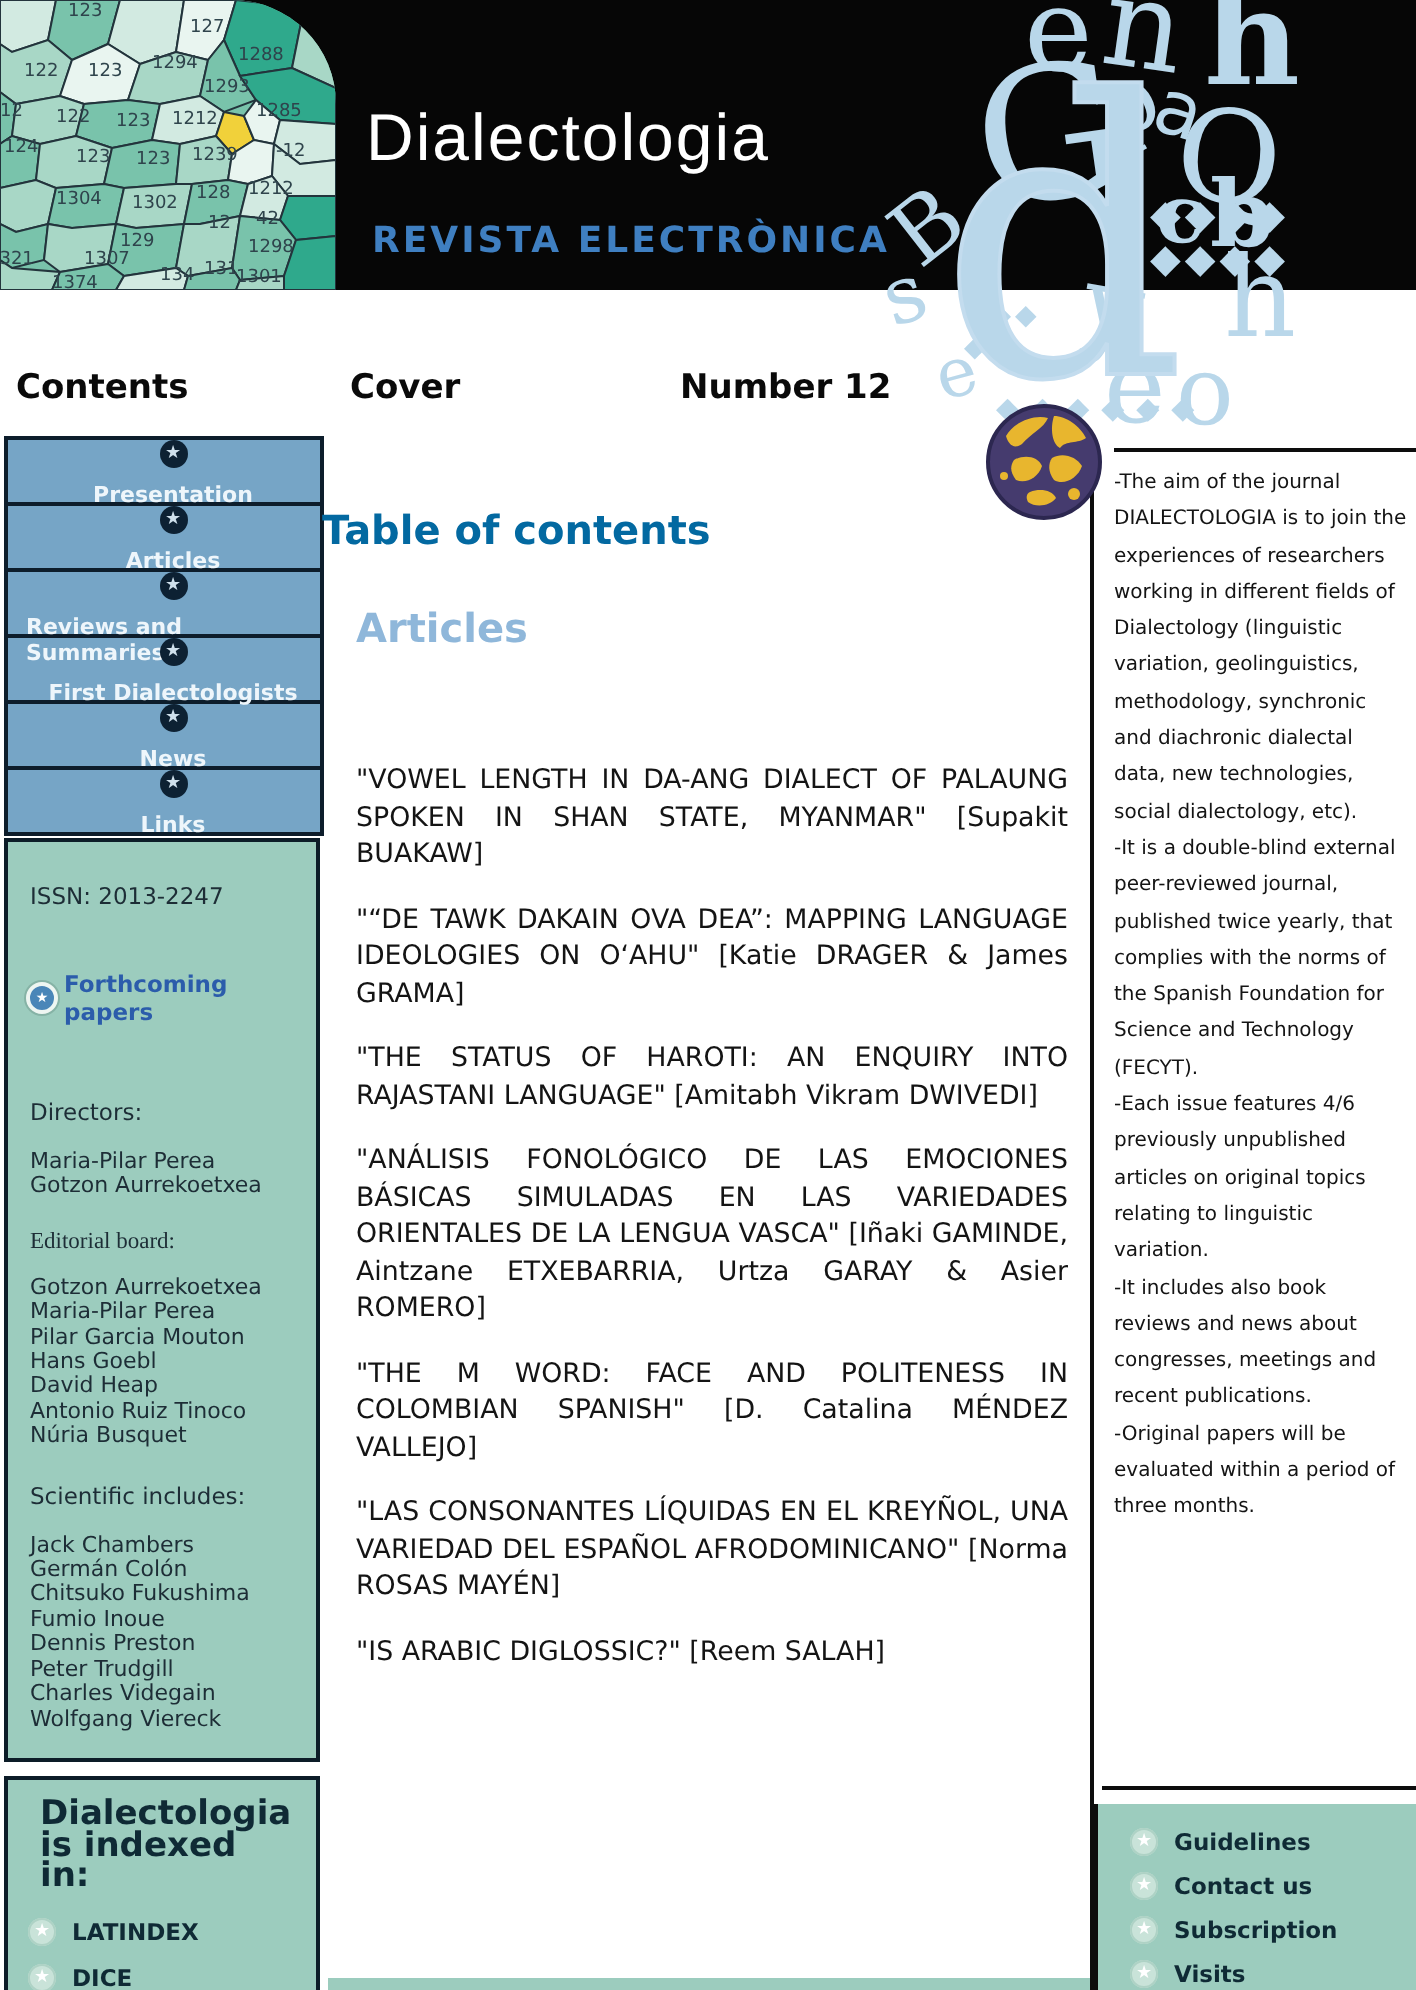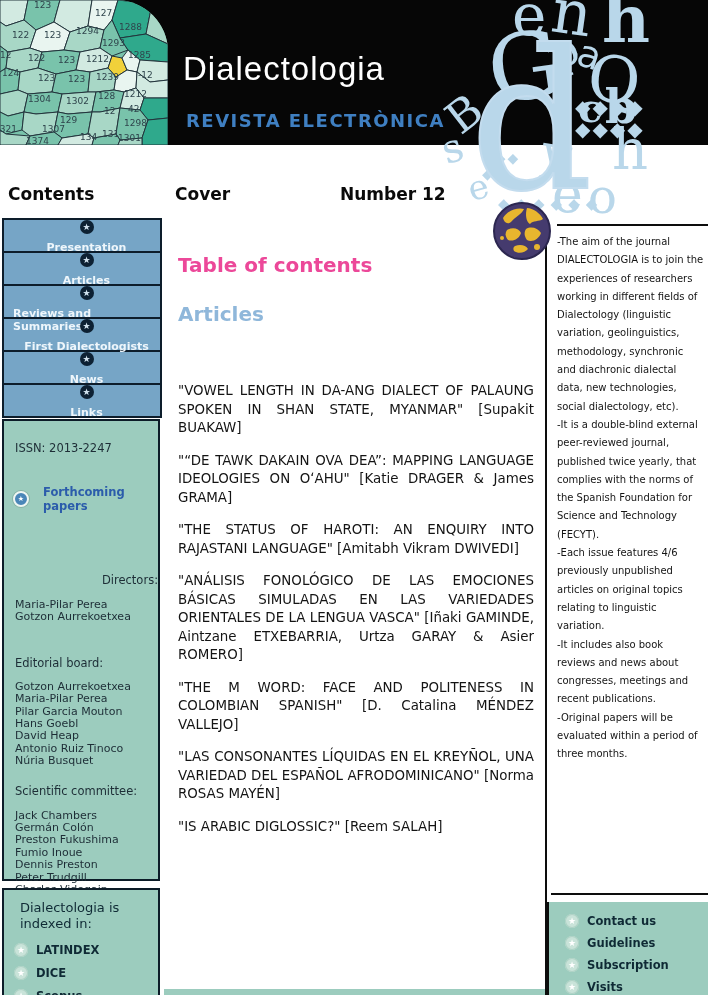--- a/index.html
+++ b/index.html
@@ -32,44 +32,44 @@
   .menu-box{position:absolute;left:2px;top:218px;width:156px;border:2px solid #0d1d2b;background:#76a5c6;}
   .menu-item{height:31px;display:flex;align-items:center;gap:7px;padding-left:9px;
         border-bottom:2px solid #0d1d2b;color:#eef6fb;font-size:11px;font-weight:bold;cursor:pointer;flex-direction:column;}
   .menu-item:last-child{border-bottom:none;}
   .icon-star-dark{display:inline-block;width:14px;height:14px;border-radius:50%;background:#0d2133;
         color:#cfe0ec;font-size:9px;line-height:14px;text-align:center;flex:none;}
   .icon-star-dark::before{content:"★";}
   .info-panel{position:absolute;left:2px;top:419px;width:154px;height:458px;background:#9cccbe;
         border:2px solid #0c1c28;color:#1d2d36;}
   .issn{margin:20px 0 0 11px;font-size:11.5px;}
-  .forthcoming{margin:30px 0 0 9px;display:flex;align-items:center;gap:14px;color:#2b5cab;
+  .forthcoming{margin:30px 0 0 9px;display:flex;align-items:center;gap:3px;color:#2b5cab;
         font-size:11.5px;font-weight:bold;cursor:pointer;}
   .icon-radio{display:inline-block;width:12px;height:12px;border-radius:50%;background:#4a86b8;
         border:2px solid #eef6f2;box-shadow:0 0 0 1px #86b3a6;color:#fff;font-size:7px;
         line-height:12px;text-align:center;flex:none;}
   .icon-radio::before{content:"★";}
   .sec-label{font-size:11.5px;}
-  .lbl-directors{margin:60px 0 0 11px;text-align:right;}
-  .lbl-editorial{margin:32px 0 0 11px;}
+  .lbl-directors{margin:36px 0 0 11px;}
+  .lbl-editorial{margin:15px 0 0 11px;font-family:Liberation Serif, serif;}
   .lbl-scientific{margin:16px 0 0 11px;}
   .names{margin:12px 0 0 11px;font-size:11px;line-height:12.4px;}
   .names.ed{margin-top:11px;}
   .indexed-box{position:absolute;left:2px;top:888px;width:154px;height:120px;background:#9cccbe;
         border:2px solid #0c1c28;color:#0f2a35;}
-  .indexed-title{margin:10px 0 0 16px;width:118px;font-size:13px;font-weight:normal;line-height:15.5px;}
+  .indexed-title{margin:10px 0 0 16px;width:118px;font-size:17px;font-weight:bold;line-height:15.5px;}
   .indexed-list{margin:12px 0 0 10px;}
   .indexed-item{display:flex;align-items:center;gap:8px;margin-bottom:9px;font-size:11.5px;
         font-weight:bold;cursor:pointer;}
   .icon-star-light{display:inline-block;width:14px;height:14px;border-radius:50%;background:#c9e3d9;
         color:#fff;font-size:9px;line-height:14px;text-align:center;flex:none;
         box-shadow:inset 0 0 0 1px #aed2c5;}
   .icon-star-light::before{content:"★";}
   
-  .page-title{position:absolute;left:178px;top:240px;font-size:20px;font-weight:bold;color:#ec4899;}
+  .page-title{position:absolute;left:161px;top:240px;font-size:20px;font-weight:bold;color:#0369a1;}
   .section-title{position:absolute;left:178px;top:285px;font-size:20px;font-weight:bold;color:#8fb7da;}
   .articles{position:absolute;left:178px;top:382px;width:356px;}
   .article{margin:0 0 14px 0;font-size:13.4px;line-height:18.5px;color:#141414;
         text-align:justify;cursor:pointer;}
   .divider-v{position:absolute;left:545px;top:224px;width:2px;height:771px;background:#0d0d0d;z-index:2;}
   
   .rule-top{position:absolute;left:557px;top:224px;width:151px;height:2px;background:#0d0d0d;}
   .about{position:absolute;left:557px;top:233px;width:147px;font-size:10px;line-height:18.3px;color:#141414;}
   .rule-bottom{position:absolute;left:551px;top:893px;width:157px;height:2px;background:#0d0d0d;}
   .right-menu{position:absolute;left:547px;top:902px;width:161px;height:93px;background:#9cccbe;
@@ -252,25 +252,25 @@
     <div class="sec-label lbl-editorial">Editorial board:</div>
     <div class="names ed">
       <div>Gotzon Aurrekoetxea</div>
       <div>Maria-Pilar Perea</div>
       <div>Pilar Garcia Mouton</div>
       <div>Hans Goebl</div>
       <div>David Heap</div>
       <div>Antonio Ruiz Tinoco</div>
       <div>Núria Busquet</div>
     </div>
-    <div class="sec-label lbl-scientific">Scientific committee:</div>
+    <div class="sec-label lbl-scientific">Scientific includes:</div>
     <div class="names">
       <div>Jack Chambers</div>
       <div>Germán Colón</div>
-      <div>Preston Fukushima</div>
+      <div>Chitsuko Fukushima</div>
       <div>Fumio Inoue</div>
       <div>Dennis Preston</div>
       <div>Peter Trudgill</div>
       <div>Charles Videgain</div>
       <div>Wolfgang Viereck</div>
     </div>
   </div>
 
   <div class="indexed-box">
     <div class="indexed-title">Dialectologia is indexed in:</div>
@@ -309,25 +309,25 @@
     <div>-The aim of the journal DIALECTOLOGIA is to join the experiences of researchers working in different fields of Dialectology (linguistic variation, geolinguistics, methodology, synchronic and diachronic dialectal data, new technologies, social dialectology, etc).</div>
     <div>-It is a double-blind external peer-reviewed journal, published twice yearly, that complies with the norms of the Spanish Foundation for Science and Technology (FECYT).</div>
     <div>-Each issue features 4/6 previously unpublished articles on original topics relating to linguistic variation.</div>
     <div>-It includes also book reviews and news about congresses, meetings and recent publications.</div>
     <div>-Original papers will be evaluated within a period of three months.</div>
   </div>
   <div class="rule-bottom"></div>
   <div class="right-menu">
     <div class="right-menu-item">
       <span class="icon-star-light"></span>
-      <span>Contact us</span>
+      <span>Guidelines</span>
     </div>
     <div class="right-menu-item">
       <span class="icon-star-light"></span>
-      <span>Guidelines</span>
+      <span>Contact us</span>
     </div>
     <div class="right-menu-item">
       <span class="icon-star-light"></span>
       <span>Subscription</span>
     </div>
     <div class="right-menu-item">
       <span class="icon-star-light"></span>
       <span>Visits</span>
     </div>
   </div>

